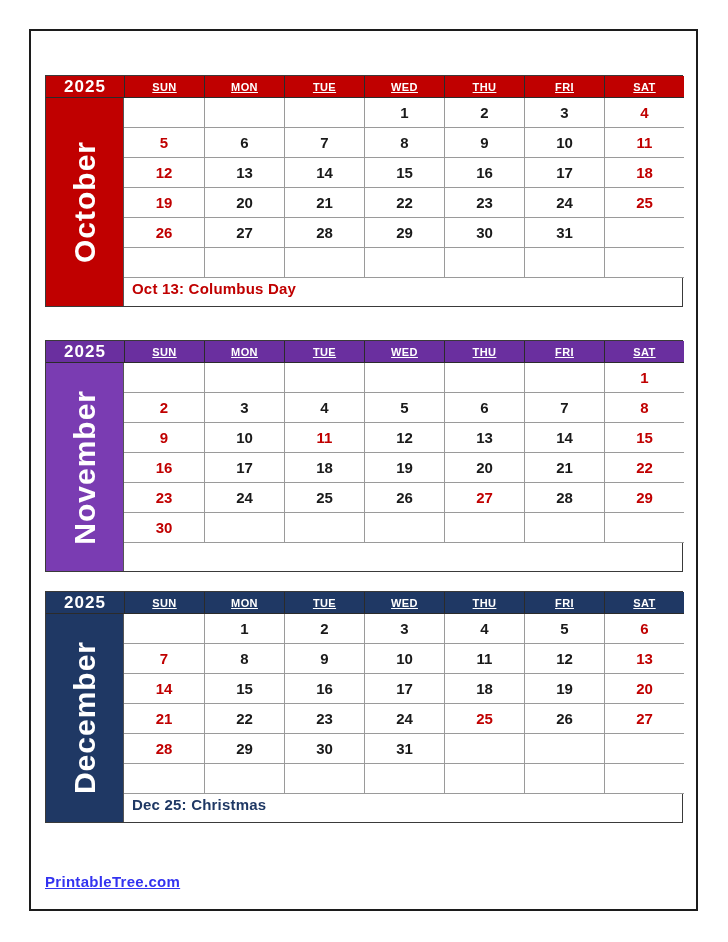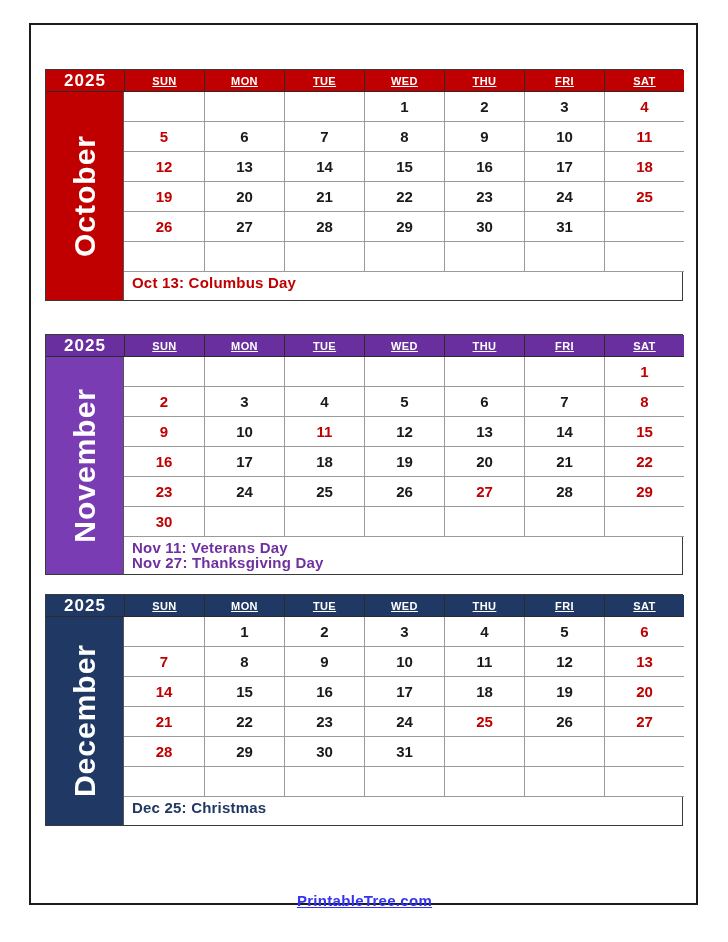--- a/index.html
+++ b/index.html
@@ -1,19 +1,19 @@
 <!DOCTYPE html>
 <html><head>
 <meta charset="utf-8">
 <style>
   * { margin:0; padding:0; box-sizing:border-box; }
   html,body { width:728px; height:942px; background:#ffffff;
               font-family:"Liberation Sans","DejaVu Sans",sans-serif; }
   .page-frame {
-    position:absolute; left:29px; top:23px; width:669px; height:882px;
+    position:absolute; left:29px; top:29px; width:669px; height:882px;
     border:2px solid #1c1c1c;
     padding:44px 12px 0 14px;
   }
   .cal { width:638px; }
   .cal-oct { margin-bottom:33px; }
   .cal-nov { margin-bottom:19px; }
   .cal-grid {
     display:grid;
     grid-template-columns:78px repeat(7,80px);
     grid-template-rows:22px repeat(6,30px) minmax(28px,auto);
@@ -58,21 +58,21 @@
   .date-cell.red { color:var(--red); }
   .notes-cell {
     grid-column:2 / span 7; grid-row:8;
     padding:3px 6px 4px 8px;
     display:flex; flex-direction:column; justify-content:flex-start;
   }
   .holiday-note {
     font-weight:bold; font-size:15px; line-height:15px;
     color:var(--note); letter-spacing:.2px;
   }
-  .footer { margin-top:66px; text-align:center; }
+  .footer { margin-top:50px; text-align:left; }
   .footer a {
     font-size:15px; font-weight:600; letter-spacing:.3px;
     text-decoration:underline;
   }
 </style>
 </head>
 <body>
 
 <div class="page-frame">
 
@@ -185,24 +185,20 @@
         <div class="date-cell red">27</div>
         <div class="date-cell">28</div>
         <div class="date-cell red">29</div>
         <div class="date-cell first-col red">30</div>
         <div class="date-cell"></div>
         <div class="date-cell"></div>
         <div class="date-cell"></div>
         <div class="date-cell"></div>
         <div class="date-cell"></div>
         <div class="date-cell"></div>
-        <div class="notes-cell">
-          <div class="holiday-note">Nov 11: Veterans Day</div>
-          <div class="holiday-note">Nov 27: Thanksgiving Day</div>
-        </div>
     </div>
   </section>
 
   <section class="cal cal-dec" style="--head: #1F3864; --side: #1F3864; --note: #1F3864; --red: #C00000;">
     <div class="cal-grid">
       <div class="year-cell">2025</div>
       <div class="day-head">SUN</div>
         <div class="day-head">MON</div>
         <div class="day-head">TUE</div>
         <div class="day-head">WED</div>

